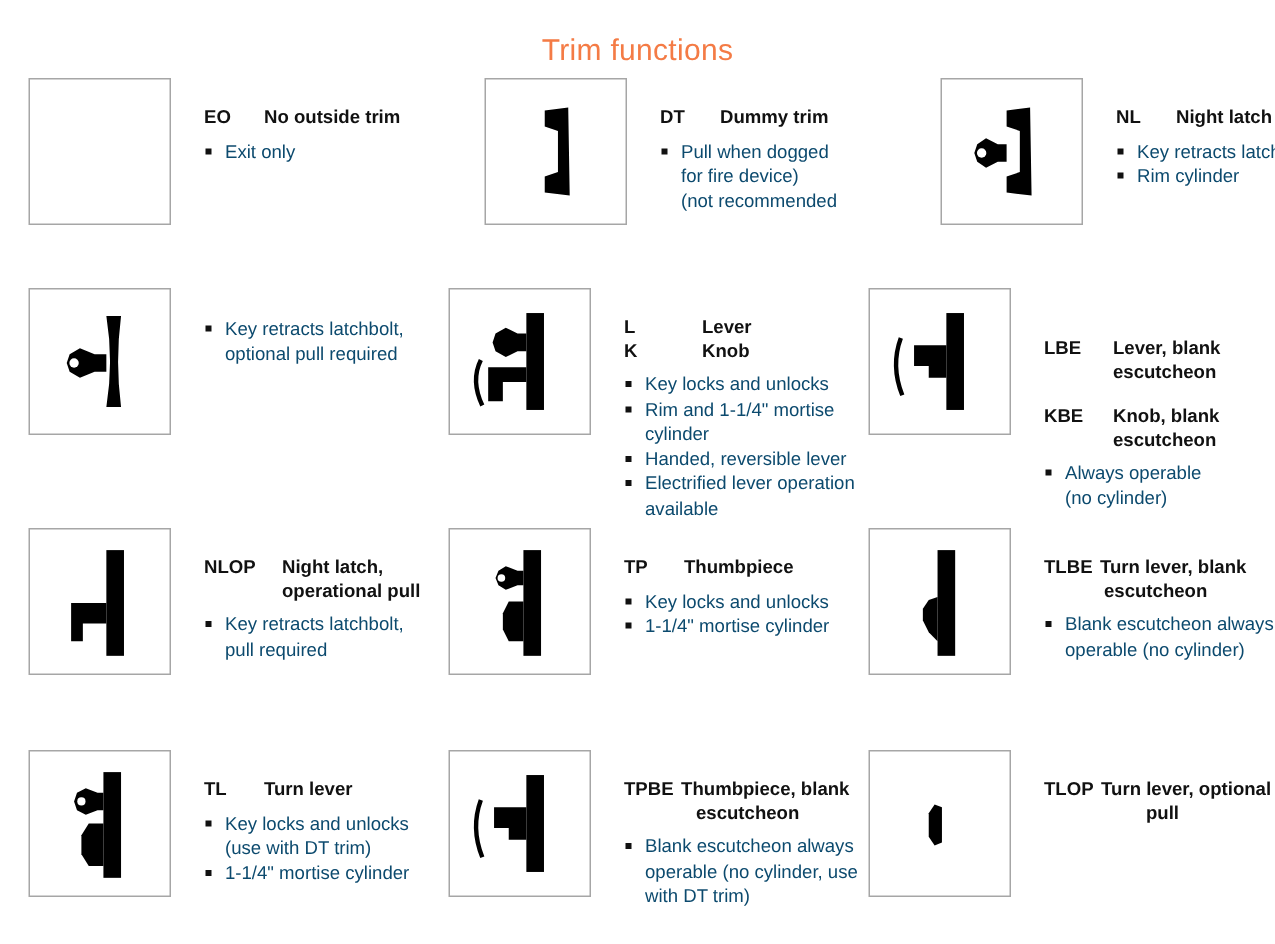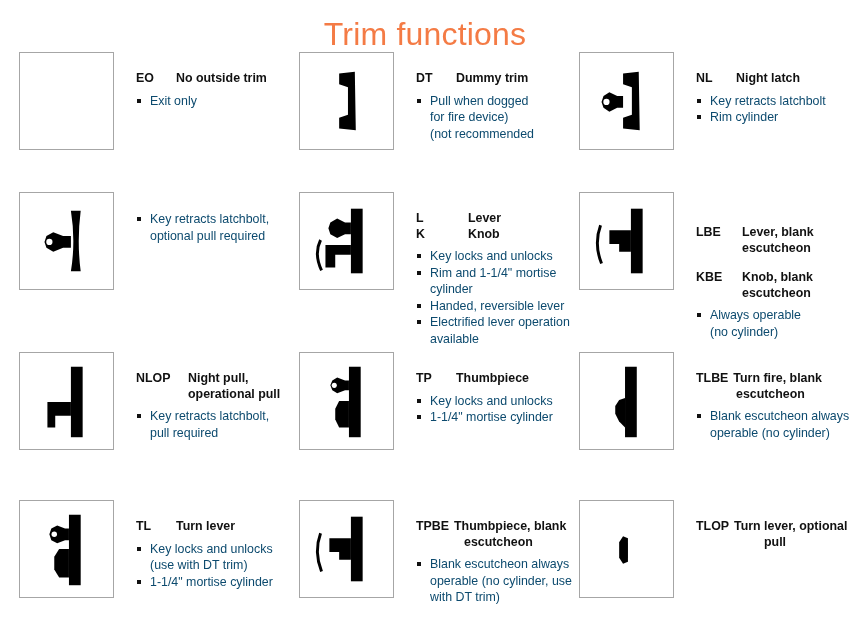--- a/index.html
+++ b/index.html
@@ -13,38 +13,38 @@
     height: 629px;
     font-family: "Liberation Sans", sans-serif;
     color: #1a1a1a;
     overflow: hidden;
     position: relative;
   }
 
   #page-title {
     text-align: center;
     color: #f47b45;
-    font-size: 32px;
+    font-size: 20px;
     font-weight: 400;
     letter-spacing: 0.2px;
     margin: 0;
     padding-top: 16px;
     padding-bottom: 0;
     height: 36px;
     line-height: 36px;
   }
 
   .grid {
     display: grid;
     grid-template-columns: 280px 280px 285px;
     padding-left: 19px;
     box-sizing: border-box;
   }
 
-  .row-1 { height: 140px; }
+  .row-1 { height: 140px; gap: 24px; }
   .row-2 { height: 160px; }
   .row-3 { height: 148px; }
   .row-4 { height: 125px; }
 
   .cell {
     display: flex;
     align-items: flex-start;
     box-sizing: border-box;
   }
 
@@ -253,21 +253,21 @@
 
   <div class="cell" data-name="trim-item-nlop-b">
     <div class="icon-box" data-name="night-latch-operational-pull-icon">
       <svg class="icon-svg" viewBox="0 0 95 98" data-name="night-latch-operational-pull-glyph">
         <rect fill="#000" x="52" y="14" width="12" height="72"></rect>
         <path fill="#000" d="M28 50 L52 50 L52 64 L36 64 L36 76 L28 76 Z"></path>
       </svg>
     </div>
     <div class="cell-text" data-name="trim-item-nlop-b-text">
       <div class="code-lines" data-name="trim-item-nlop-b-codes">
-        <span class="code-line w-wide" data-name="code-line"><span class="abbr" data-name="code-abbr">NLOP</span><span class="name" data-name="code-name">Night pull,</span></span>
+        <span class="code-line w-wide" data-name="code-line"><span class="abbr" data-name="code-abbr">NLOP</span><span class="name" data-name="code-name">Night latch,</span></span>
         <span class="cont-line" style="padding-left:52px;" data-name="code-continuation">operational pull</span>
       </div>
       <ul class="bullets" data-name="trim-item-nlop-b-bullets">
         <li data-name="bullet-item">Key retracts latchbolt,</li>
         <li class="indent-head" data-name="bullet-continuation" style="list-style: none;">pull required</li>
       </ul>
     </div>
   </div>
 
   <div class="cell" data-name="trim-item-tp">
@@ -292,21 +292,21 @@
 
   <div class="cell" data-name="trim-item-tlbe">
     <div class="icon-box" data-name="turn-lever-blank-escutcheon-icon">
       <svg class="icon-svg" viewBox="0 0 95 98" data-name="turn-lever-blank-escutcheon-glyph">
         <rect fill="#000" x="46" y="14" width="12" height="72"></rect>
         <path fill="#000" d="M46 46 L46 76 L40 70 L36 62 L36 54 L40 48 Z"></path>
       </svg>
     </div>
     <div class="cell-text" data-name="trim-item-tlbe-text">
       <div class="code-lines" data-name="trim-item-tlbe-codes">
-        <span class="code-line w-flush" data-name="code-line"><span class="abbr" data-name="code-abbr">TLBE</span><span class="name" data-name="code-name">Turn fire, blank</span></span>
+        <span class="code-line w-flush" data-name="code-line"><span class="abbr" data-name="code-abbr">TLBE</span><span class="name" data-name="code-name">Turn lever, blank</span></span>
         <span class="cont-line" style="padding-left:40px;" data-name="code-continuation">escutcheon</span>
       </div>
       <ul class="bullets" data-name="trim-item-tlbe-bullets">
         <li data-name="bullet-item">Blank escutcheon always</li>
         <li class="indent-head" data-name="bullet-continuation" style="list-style: none;">operable (no cylinder)</li>
       </ul>
     </div>
   </div>
 </div>
 

